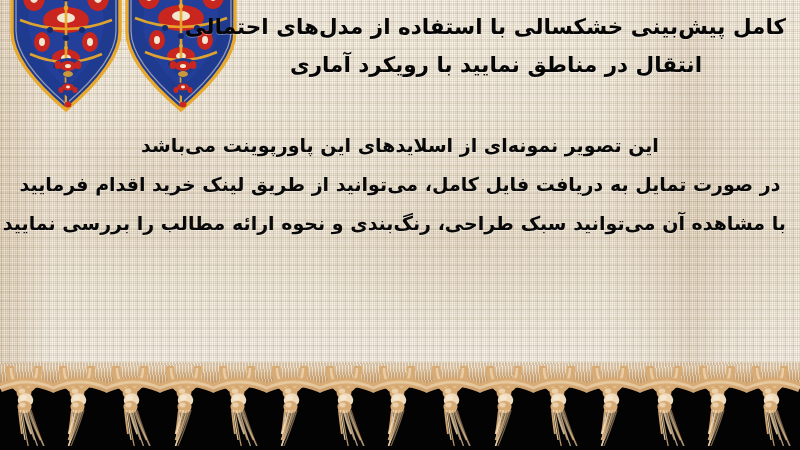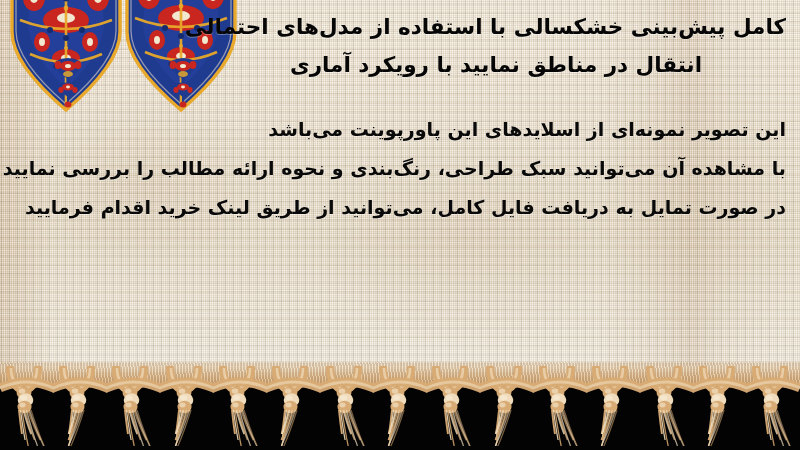--- a/index.html
+++ b/index.html
@@ -98,22 +98,23 @@
     color: #060606;
     font-size: 21.5px;
     font-weight: bold;
     line-height: 38px;
     letter-spacing: 0;
     white-space: nowrap;
     text-shadow: 0 1px 0 rgba(255,255,255,.30);
   }
   .body-block {
     position: absolute;
-    top: 110px; right: 14px;
+    top: 126px; right: 14px;
     width: 772px;
+    text-align: center;
   }
   .body-line {
     color: #090909;
     font-size: 19px;
     font-weight: bold;
     line-height: 39px;
     white-space: nowrap;
     text-shadow: 0 1px 0 rgba(255,255,255,.26);
   }
 
@@ -330,22 +331,22 @@
 
   <div class="text-layer">
 
     <div class="title-block">
       <div class="title-line">کامل پیش‌بینی خشکسالی با استفاده از مدل‌های احتمالی</div>
       <div class="title-line">انتقال در مناطق نمایید با رویکرد آماری</div>
     </div>
 
     <div class="body-block">
       <div class="body-line">این تصویر نمونه‌ای از اسلایدهای این پاورپوینت می‌باشد</div>
+      <div class="body-line">در صورت تمایل به دریافت فایل کامل، می‌توانید از طریق لینک خرید اقدام فرمایید</div>
       <div class="body-line">با مشاهده آن می‌توانید سبک طراحی، رنگ‌بندی و نحوه ارائه مطالب را بررسی نمایید</div>
-      <div class="body-line">در صورت تمایل به دریافت فایل کامل، می‌توانید از طریق لینک خرید اقدام فرمایید</div>
     </div>
 
   </div>
 
   <div class="fringe-zone">
     <div class="black-field"></div>
     <div class="fringe-fuzz"></div>
     <div class="fringe-fuzz-tex"></div>
     <div id="tassels">
         <svg class="tassel" width="46" height="80" viewBox="0 0 46 80" style="left: 3.66667px;">

